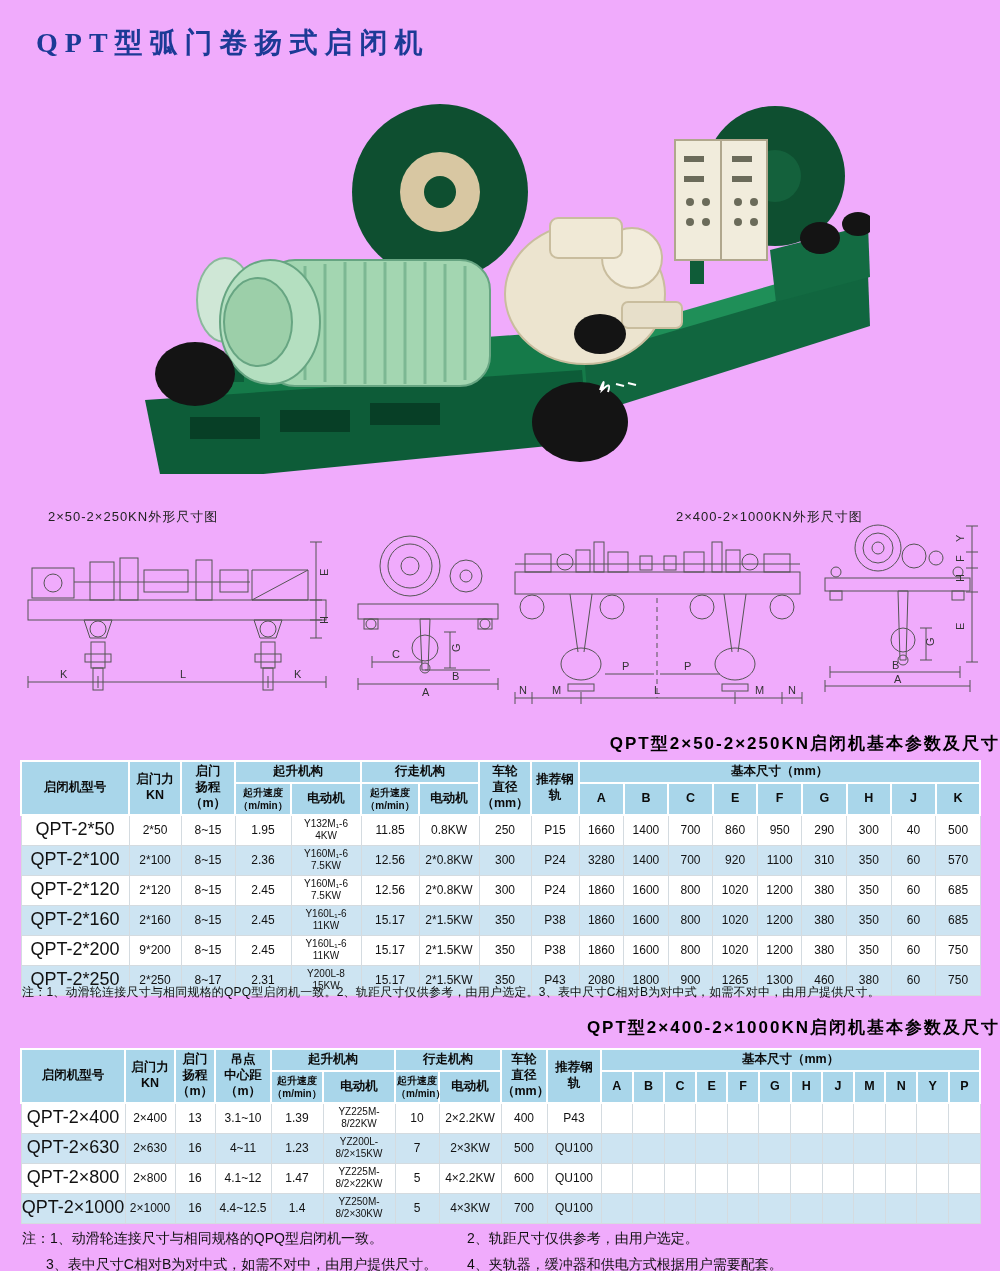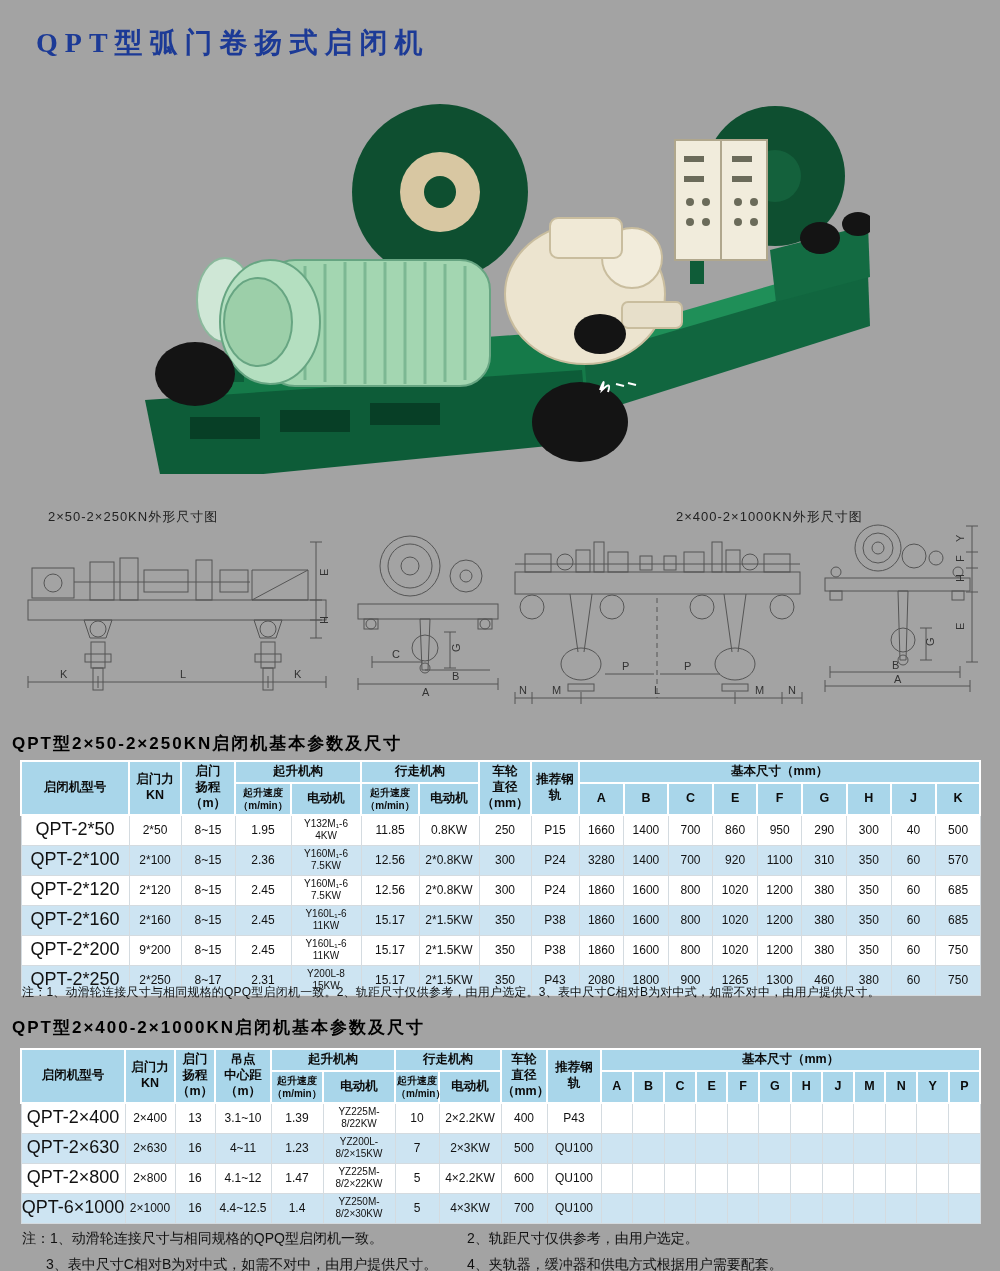--- a/index.html
+++ b/index.html
@@ -1,31 +1,31 @@
 <!DOCTYPE html>
 <html><head>
 <meta charset="utf-8">
 <style>
   * { margin:0; padding:0; box-sizing:border-box; }
   body { width:1000px; height:1271px; background:#fff; font-family:"Liberation Sans","DejaVu Sans",sans-serif; position:relative; overflow:hidden; }
-  .page { position:absolute; inset:0; background:#a3a3a3;padding-left:12px; }
+  .page { position:absolute; inset:0; background:#f0abfc; }
 
   .page-title { position:absolute; top:24px; left:36px; font-family:"Liberation Serif","DejaVu Serif",serif;
     font-size:28px; font-weight:bold; color:#1c3a96; letter-spacing:7px; }
 
   .photo { position:absolute; left:130px; top:72px; width:740px; height:402px; }
 
   .caption { position:absolute; top:508px; font-size:13px; color:#222; letter-spacing:1px; }
   .caption.left { left:48px; }
   .caption.right { left:676px; }
 
   .drawings { position:absolute; left:20px; top:512px; width:960px; height:205px; }
   .drawings text { font-size:11px; fill:#333; font-family:"Liberation Sans","DejaVu Sans",sans-serif; }
 
-  .tbl-title { position:absolute; width:100%; text-align:left; font-size:17px; font-weight:bold; color:#000; letter-spacing:2px; }
+  .tbl-title { position:absolute; width:100%; text-align:right; font-size:17px; font-weight:bold; color:#000; letter-spacing:2px; }
   #t1-title { top:732px; }
   #t2-title { top:1016px; }
 
   .ptable { position:absolute; left:20px; border-collapse:collapse; table-layout:fixed; width:960px; border:1px solid #cfd8dd; }
   #t1 { top:760px; }
   #t2 { top:1048px; }
   .ptable th { background:#a9d6ea; border:2px solid #fff; font-size:12.5px; font-weight:bold; color:#0b0b0b;
     padding:2px 0; white-space:pre-line; line-height:1.25; text-align:center; }
   .ptable th.hs { font-size:10px; line-height:1.3; }
   .ptable td { border:1px solid #d4dbe0; background:#fff; text-align:center; font-size:12px; color:#111;
@@ -592,21 +592,21 @@
           <td></td>
           <td></td>
           <td></td>
           <td></td>
           <td></td>
           <td></td>
           <td></td>
           <td></td>
         </tr>
         <tr class="alt">
-          <td class="model">QPT-6×1000</td>
+          <td class="model">QPT-2×1000</td>
           <td>2×1000</td>
           <td>16</td>
           <td>4.4~12.5</td>
           <td>1.4</td>
           <td class="small">YZ250M-
 8/2×30KW</td>
           <td>5</td>
           <td>4×3KW</td>
           <td>700</td>
           <td>QU100</td>

